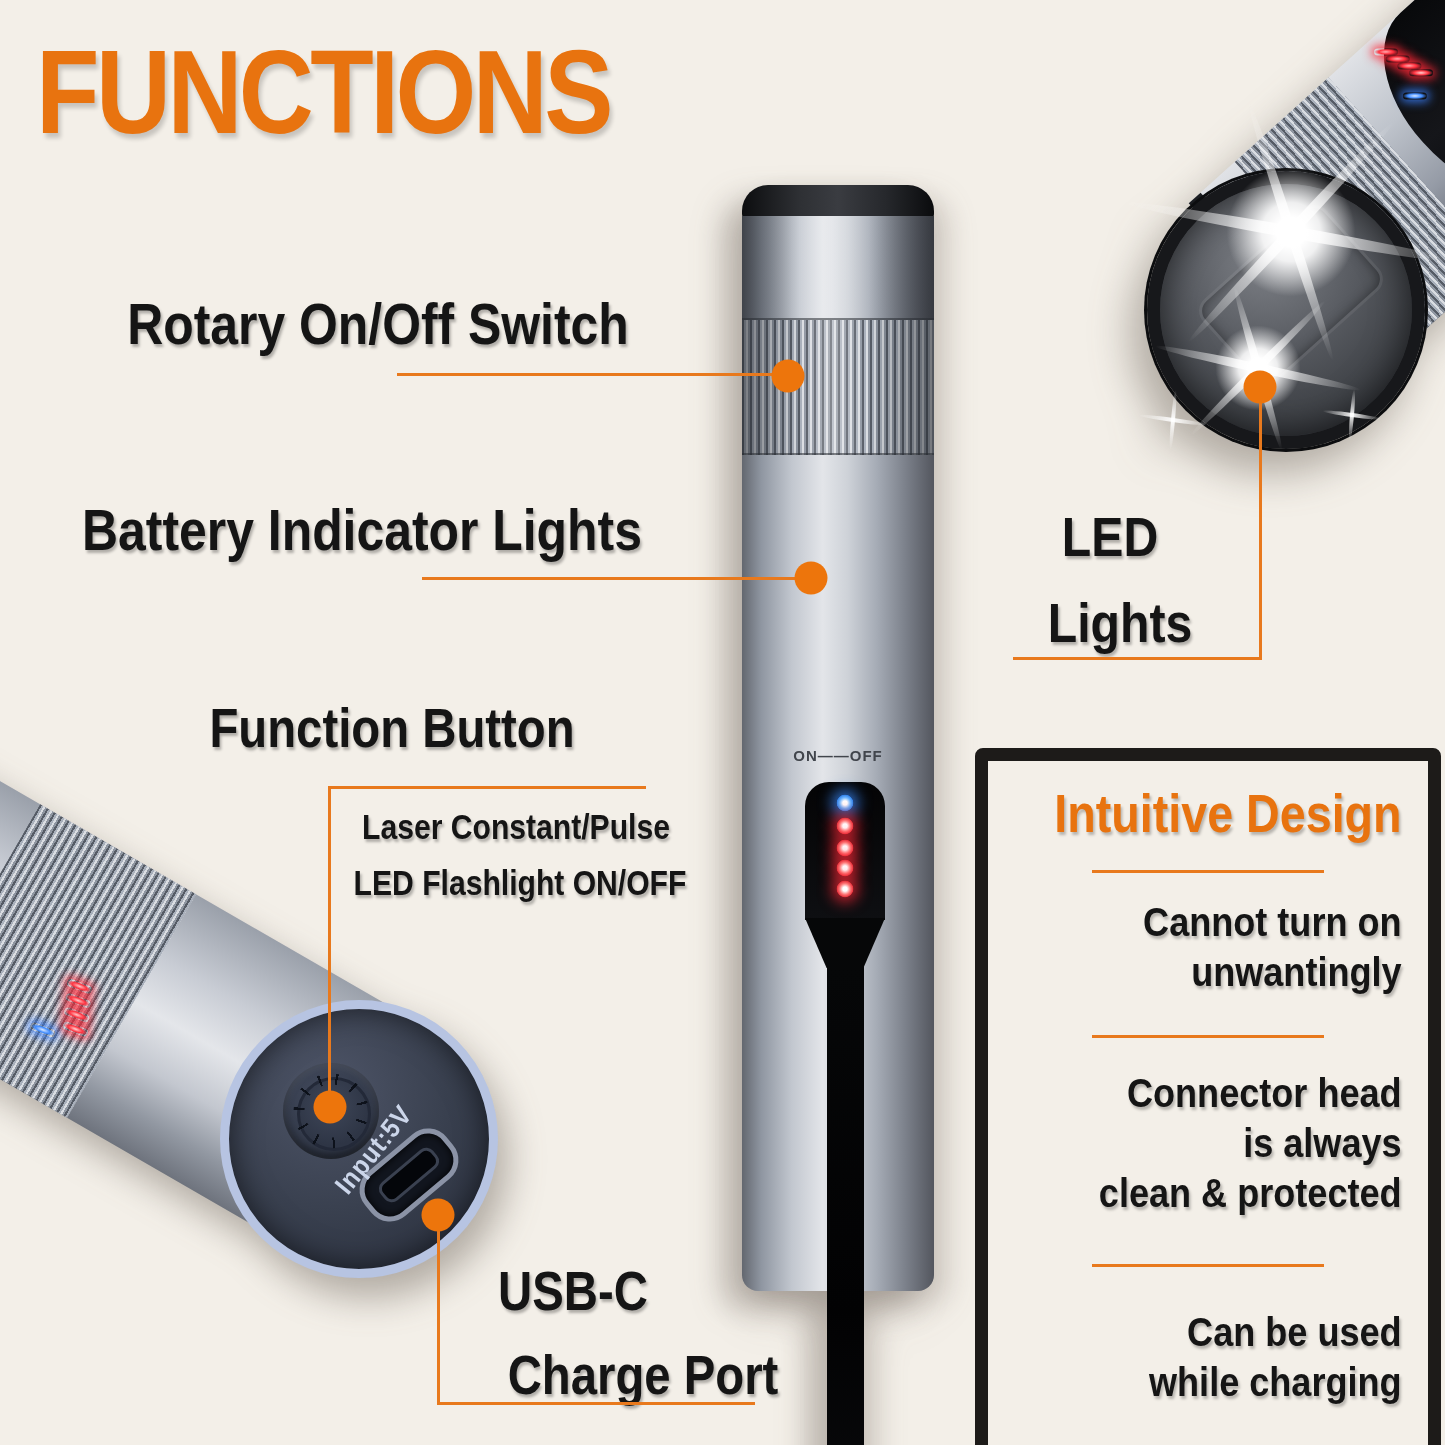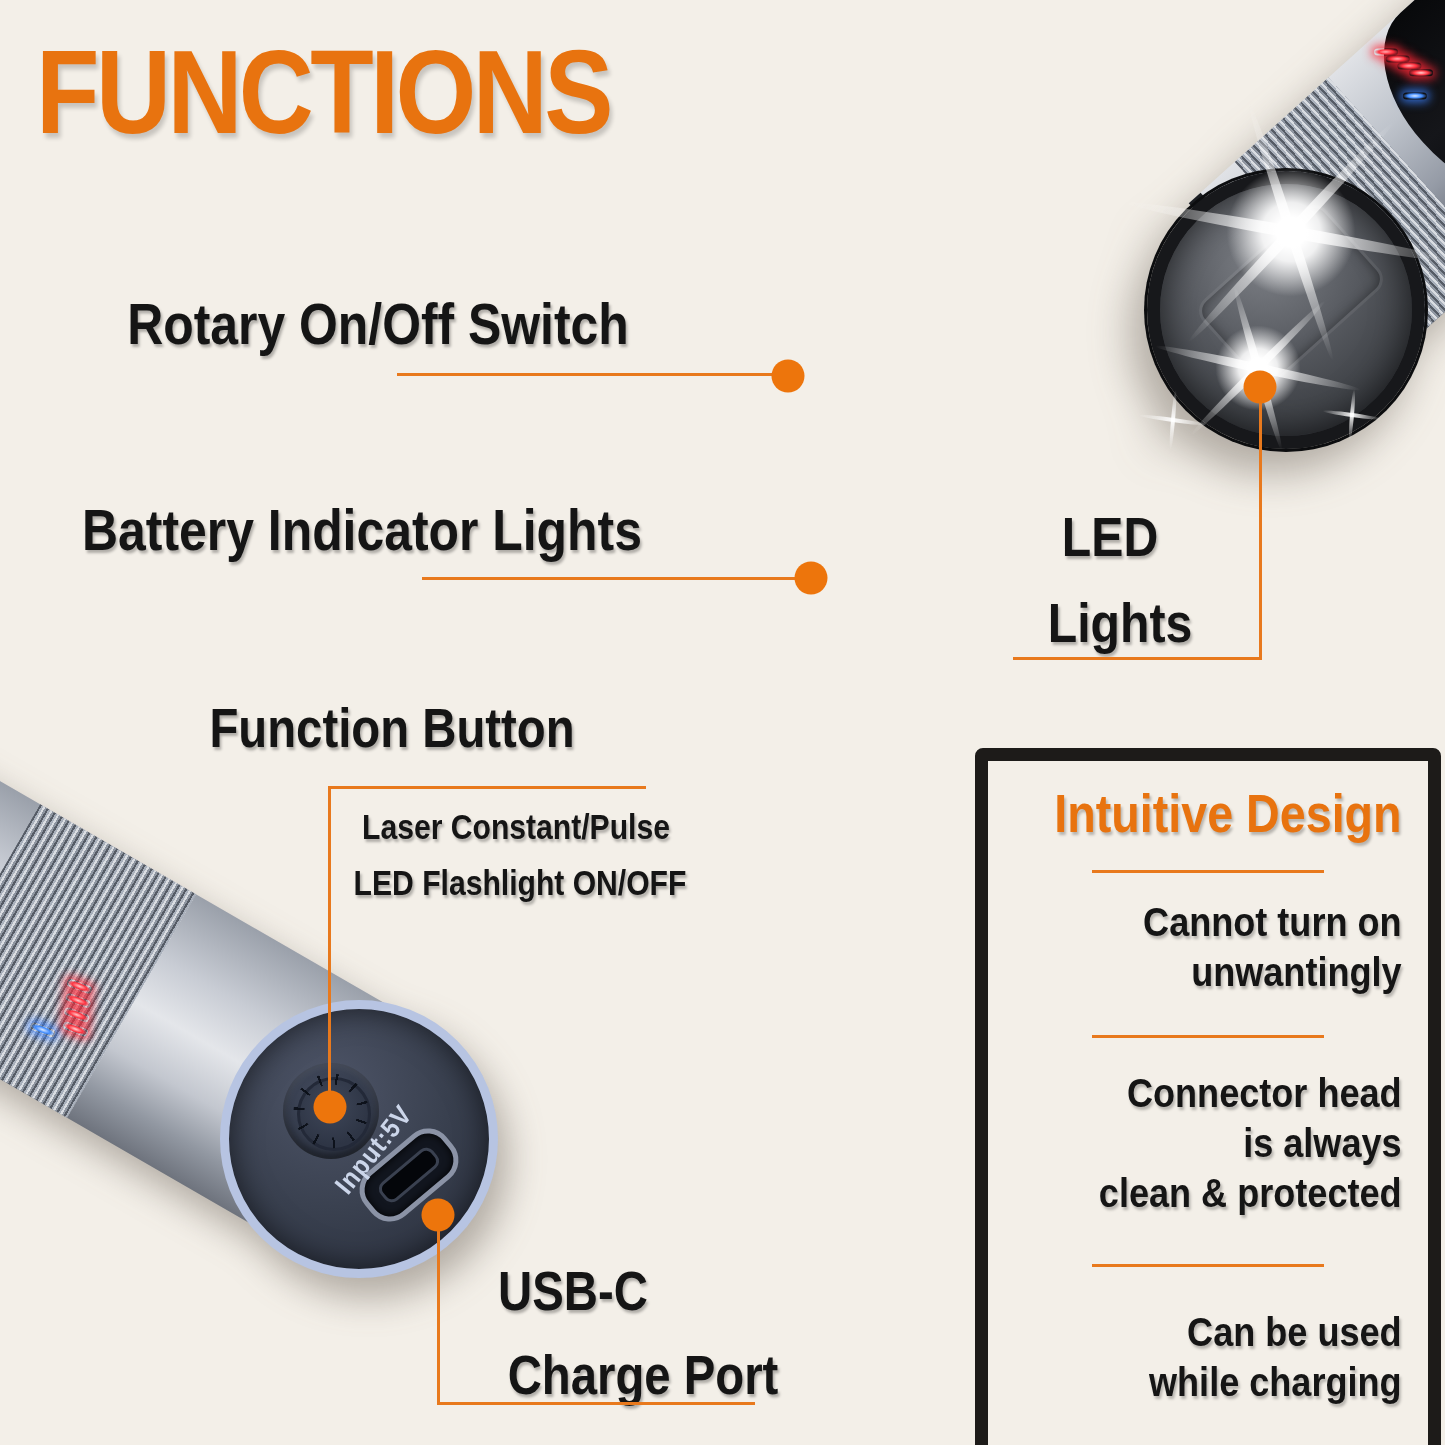--- a/index.html
+++ b/index.html
@@ -128,20 +128,38 @@
   #info-box .ib-item{font-size:41px;font-weight:bold;color:#151515;line-height:1.22;
     transform:scaleX(.88);text-shadow:2px 3px 3px rgba(0,0,0,.25);}
 </style>
 </head>
 <body>
 
 <div id="canvas">
 
   <div class="title">FUNCTIONS</div>
 
+  <div id="dev-center">
+    <div class="cap"></div>
+    <div class="head shade"></div>
+    <div class="seam" style="top:133px"></div>
+    <div class="ring ribs shade"></div>
+    <div class="seam" style="top:268px"></div>
+    <div class="body">
+      <div class="onoff">ON——OFF</div>
+      <div class="panel"></div>
+      <div class="panel-taper"></div>
+      <div class="panel-stripe"></div>
+      <div class="led blue" style="top:348px"></div>
+      <div class="led red" style="top:371px"></div>
+      <div class="led red" style="top:393px"></div>
+      <div class="led red" style="top:413px"></div>
+      <div class="led red" style="top:434px"></div>
+    </div>
+  </div>
 
   <div id="dev-bl">
     <div id="bl-tube">
       <div id="bl-ribs" class="ribs"></div>
       <div id="bl-stripe"></div>
       <div class="bl-ledbar red" style="left:262px;top:134px"></div>
       <div class="bl-ledbar red" style="left:268px;top:147px"></div>
       <div class="bl-ledbar red" style="left:274px;top:160px"></div>
       <div class="bl-ledbar red" style="left:280px;top:173px"></div>
       <div class="bl-ledbar blue" style="left:252px;top:190px"></div>

